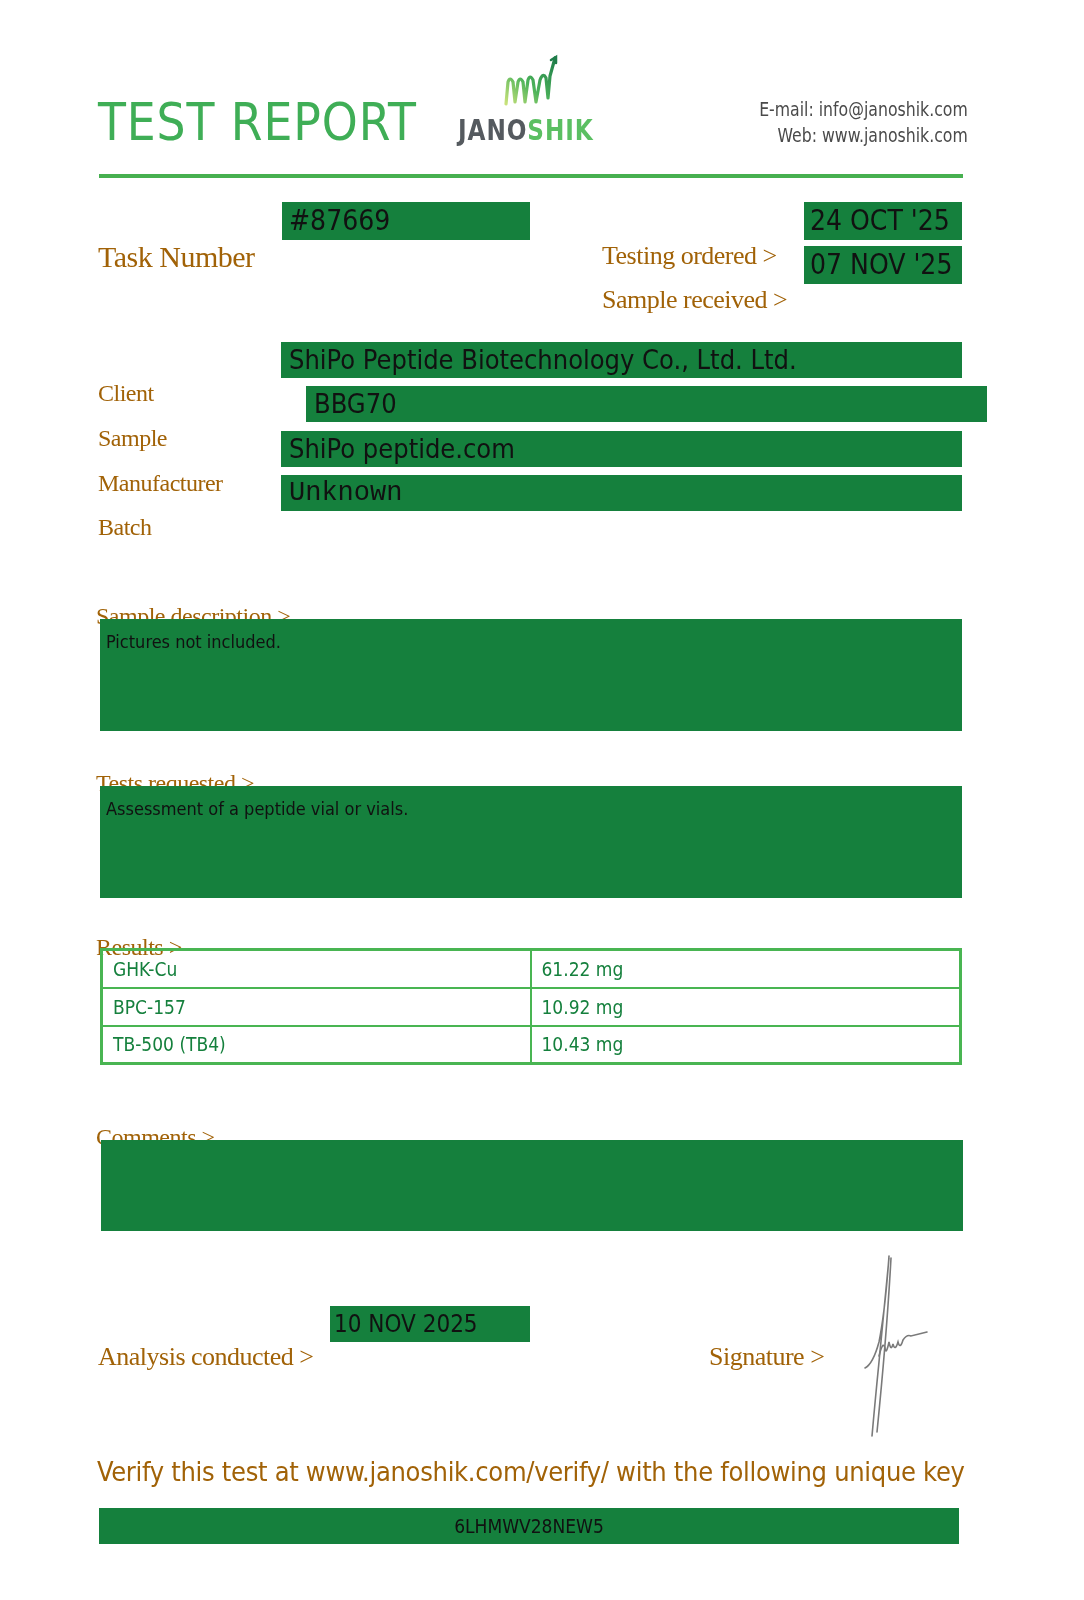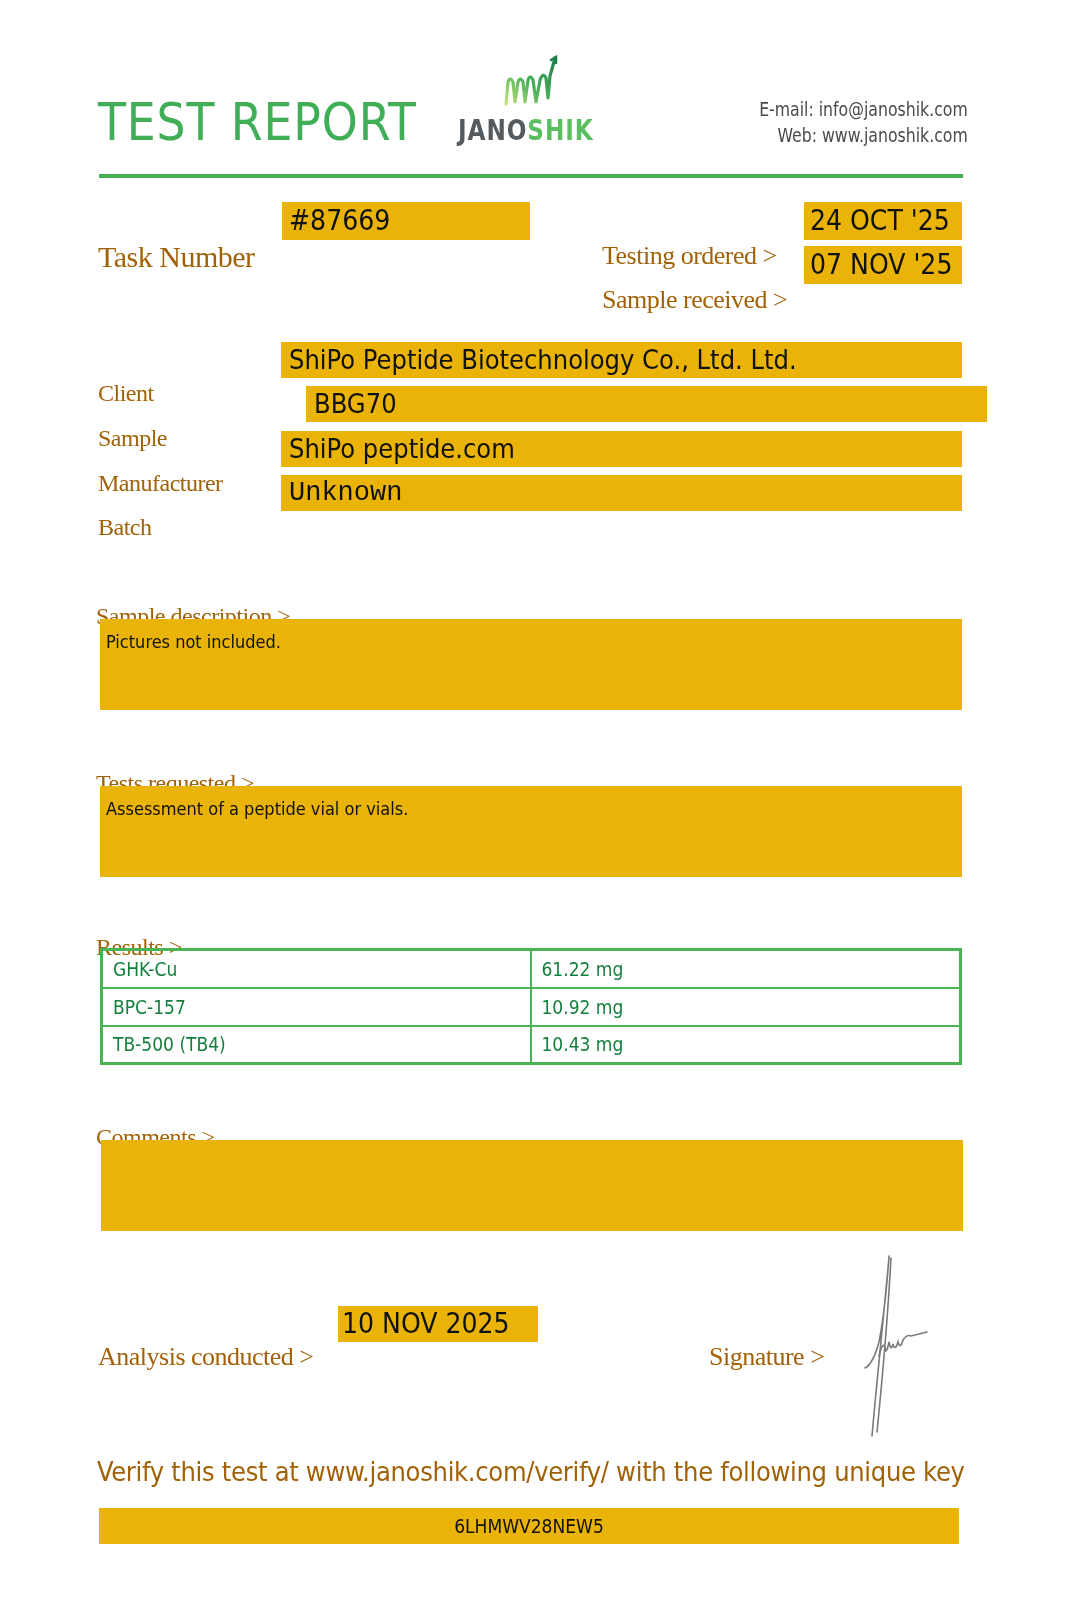--- a/index.html
+++ b/index.html
@@ -1,49 +1,49 @@
 <!DOCTYPE html>
 <html><head>
 <meta charset="utf-8">
 <style>
   * { box-sizing: border-box; margin: 0; padding: 0; }
   html, body { width: 1084px; height: 1600px; background: #ffffff; }
   body { position: relative; font-family: "DejaVu Sans Condensed", "DejaVu Sans", sans-serif; color: #1a1a1a; overflow: hidden; }
   .abs { position: absolute; }
   .label { font-family: Liberation Serif, serif; font-stretch: condensed; color: #a16207; font-size: 24px; letter-spacing: -0.5px; margin-top: 36px; }
-  .field { background: #eab308; color: #111; }
+  .field { background: #15803d; color: #111; }
 
   #title { left: 98px; top: 92px; font-size: 52px; color: #3fae56; letter-spacing: 1px; font-family: "DejaVu Sans", sans-serif; transform: scaleX(0.88); transform-origin: left top; }
   #logo { left: 458px; top: 54px; width: 150px; height: 96px; }
   #logo-word { position: absolute; left: 0; top: 60px; font-size: 28px; font-weight: bold; letter-spacing: 1px; transform: scaleX(0.92); transform-origin: left top; }
   #logo-word .a { color: #555a5f; }
   #logo-word .b { color: #5bbf62; }
   #contact { right: 116px; top: 96px; text-align: right; font-size: 19px; color: #4a4a4a; line-height: 26px; transform: scaleX(0.92); transform-origin: right top; }
   #rule { left: 99px; top: 174px; width: 864px; height: 4px; background: #47b050; }
 
   #task-label { left: 98px; top: 204px; font-size: 30px; }
   #task-value { left: 282px; top: 202px; width: 248px; height: 38px; font-size: 28px; padding-left: 7px; line-height: 38px; }
   #ordered-label { left: 602px; top: 205px; font-size: 26px; }
   #ordered-value { left: 804px; top: 202px; width: 158px; height: 38px; font-size: 28px; padding-left: 6px; line-height: 38px; }
   #received-label { left: 602px; top: 249px; font-size: 26px; }
   #received-value { left: 804px; top: 246px; width: 158px; height: 38px; font-size: 28px; padding-left: 6px; line-height: 38px; }
 
   .info-label { left: 98px; font-size: 24px; }
   .info-value { left: 281px; width: 681px; height: 36px; font-size: 27px; padding-left: 8px; line-height: 36px; }
 
   .section-label { left: 96px; font-size: 24px; }
-  .box { left: 100px; width: 862px; height: 91px; font-size: 18px; padding: 12px 6px; }
+  .box { left: 100px; width: 862px; height: 112px; font-size: 18px; padding: 12px 6px; }
 
   #results { left: 100px; top: 948px; width: 862px; border-collapse: collapse; border: 3px solid #49b552; }
   #results td { border: 2px solid #49b552; height: 38px; font-size: 19px; padding-left: 10px; color: #15803d; }
   #results td:first-child { width: 429px; }
 
   #comments-box { left: 101px; top: 1140px; width: 862px; height: 91px; }
   #analysis-label { left: 98px; top: 1306px; font-size: 26px; }
-  #analysis-value { left: 330px; top: 1306px; width: 200px; height: 36px; font-size: 28px; padding-left: 4px; line-height: 36px; margin-left: 8px; }
+  #analysis-value { left: 330px; top: 1306px; width: 200px; height: 36px; font-size: 24px; padding-left: 4px; line-height: 36px; }
   #signature-label { left: 709px; top: 1306px; font-size: 26px; }
   #signature { left: 855px; top: 1252px; width: 90px; height: 190px; }
 
   #verify { left: 97px; top: 1456px; font-size: 27px; color: #a16207; letter-spacing: -0.3px; }
   #key-box { left: 99px; top: 1508px; width: 860px; height: 36px; font-size: 19px; text-align: center; line-height: 36px; }
 </style>
 </head>
 <body>
 
 <div id="title" class="abs">TEST REPORT</div>

